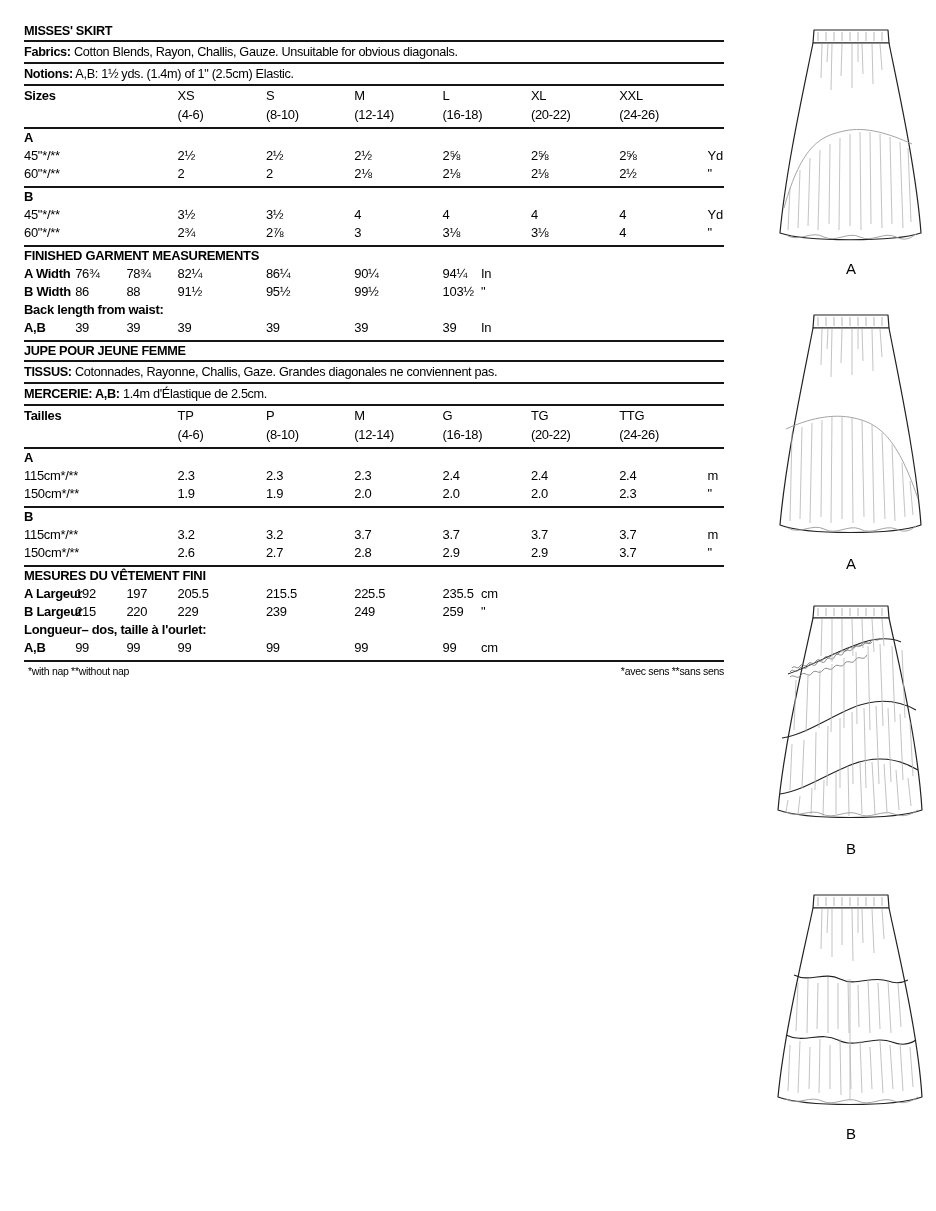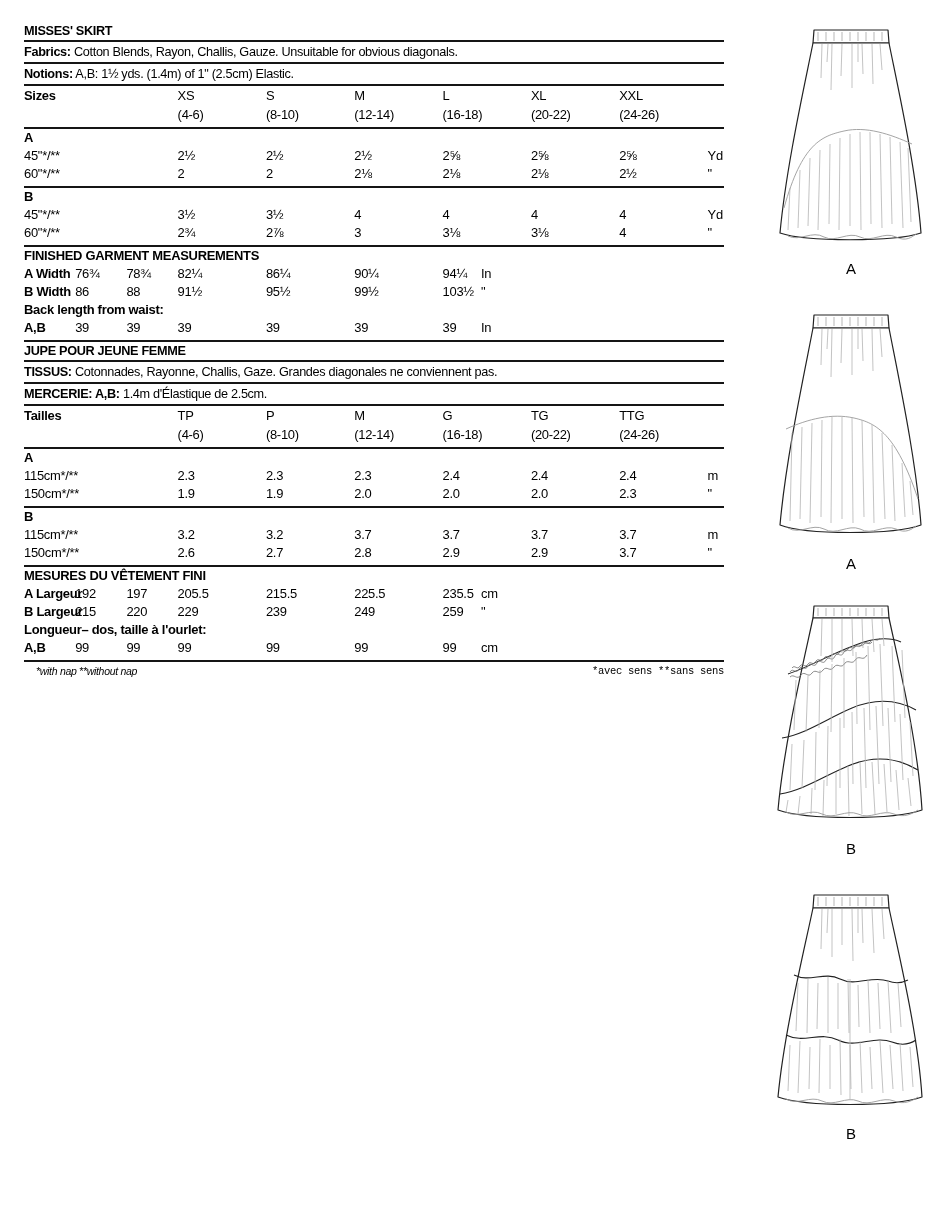--- a/index.html
+++ b/index.html
@@ -124,22 +124,22 @@
   .tbl-squeeze { transform: scaleX(0.96); transform-origin: left top; width: 104%; }
 
   
   .foot {
     position: relative;
     font-size: 10.5px;
     letter-spacing: -0.3px;
     padding-top: 3px;
     height: 16px;
   }
-  .foot .left { position: absolute; left: 12px; top: 3px; font-style: italic; }
-  .foot .right { position: absolute; right: 0; top: 3px; font-family: Liberation Mono, monospace; }
+  .foot .left { position: absolute; left: 4px; top: 3px; }
+  .foot .right { position: absolute; right: 0; top: 3px; }
 
   
   .illos {
     position: absolute;
     left: 766px;
     top: 18px;
     width: 170px;
   }
   .illo {
     position: relative;

